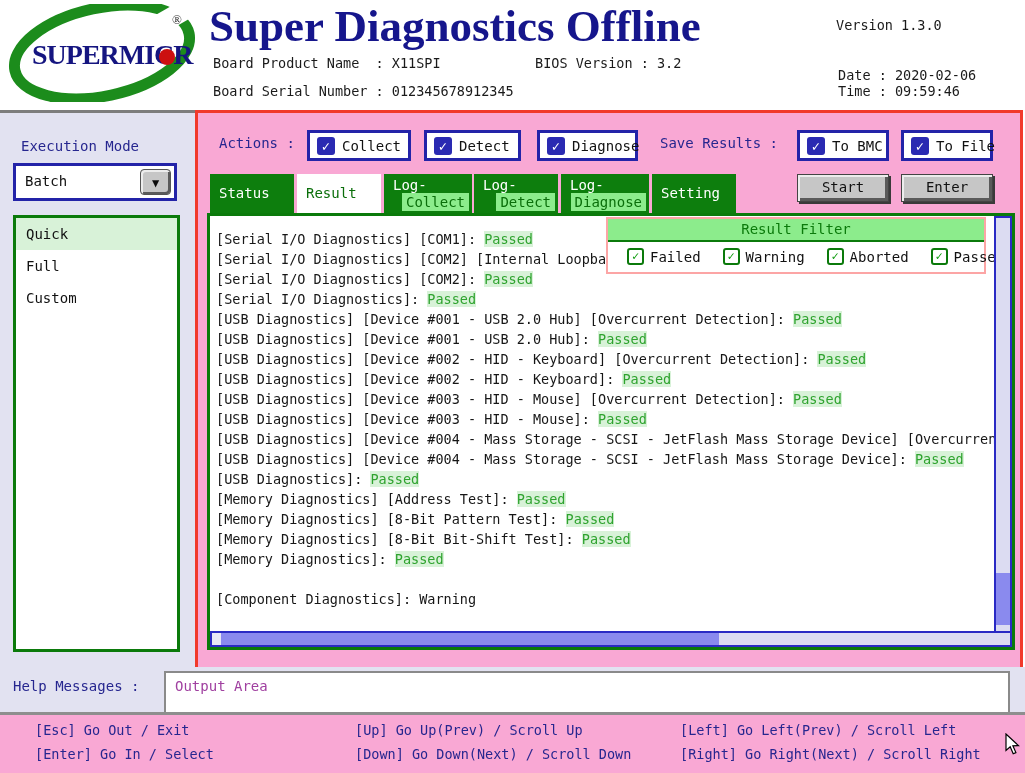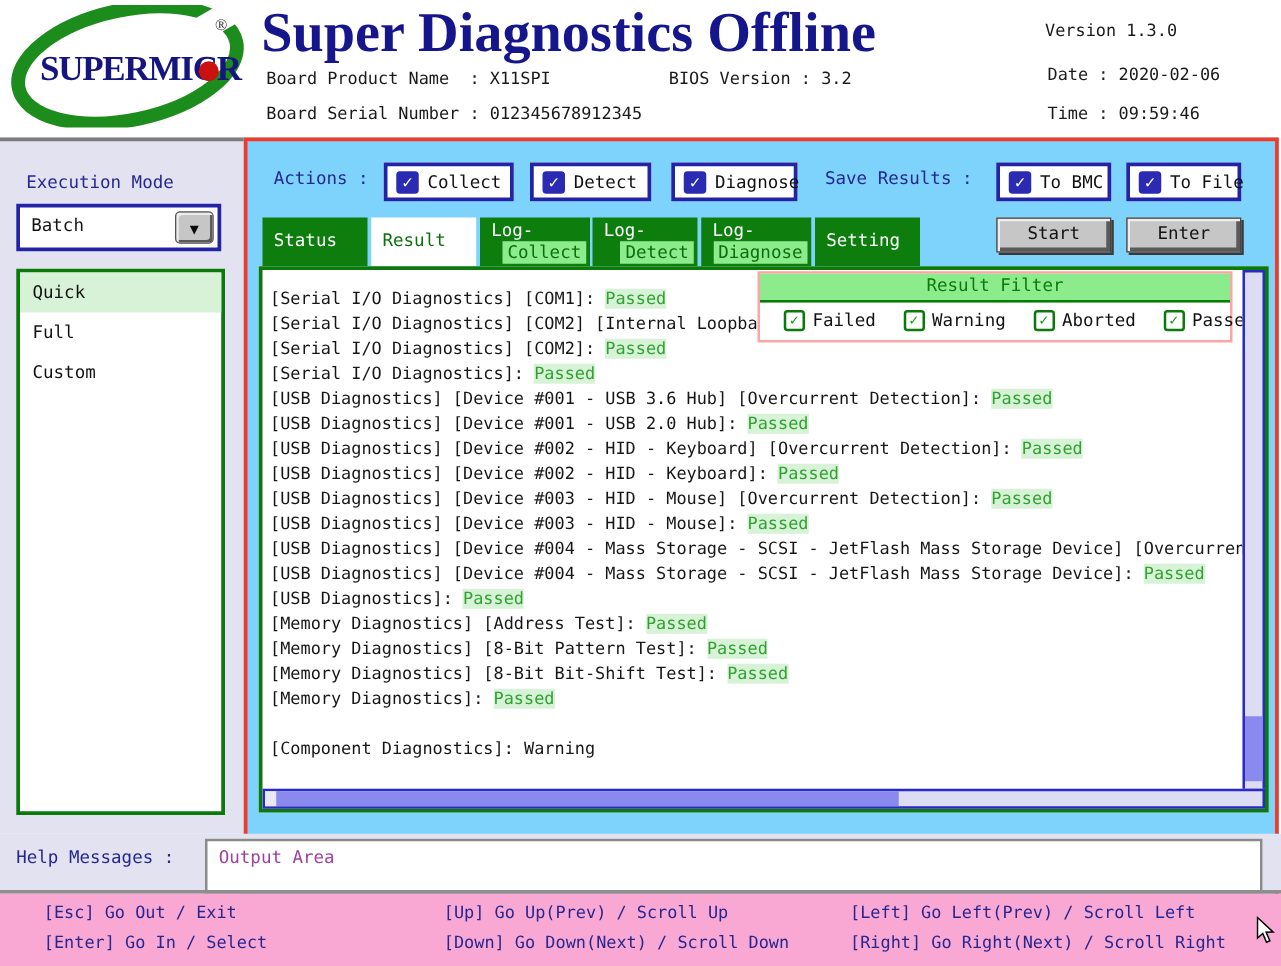--- a/index.html
+++ b/index.html
@@ -9,21 +9,21 @@
 
   
   .header { position:absolute; left:0; top:0; width:1025px; height:110px; background:#fff; }
   .logo { position:absolute; left:6px; top:4px; width:194px; height:98px; }
   .app-title { position:absolute; left:209px; top:0px; font-family:"Liberation Serif", serif;
                font-weight:bold; font-size:45px; color:#16168c; white-space:pre; }
   .version { position:absolute; left:836px; top:17px; font-size:13.5px; color:#1a1a1a; white-space:pre; }
   .hinfo { position:absolute; font-size:13.5px; color:#1a1a1a; white-space:pre; }
   .hi-bp   { left:213px; top:55px; }
   .hi-bios { left:535px; top:55px; }
-  .hi-date { left:838px; top:52px; }
+  .hi-date { left:838px; top:67px; }
   .hi-bsn  { left:213px; top:83px; }
   .hi-time { left:838px; top:83px; }
 
   
   .sidebar { position:absolute; left:0; top:110px; width:195px; height:557px;
              background:#e2e2f1; border-top:3px solid #7d7d7d;padding-left:32px; }
   .exec-label { position:absolute; left:21px; top:25px; color:#26268f; font-size:14px; white-space:pre; }
   .dropdown { position:absolute; left:13px; top:50px; width:164px; height:38px;
               background:#fff; border:3px solid #2323a8; }
   .dropdown-value { position:absolute; left:9px; top:7px; font-size:14px; color:#111; }
@@ -31,21 +31,21 @@
                   background:#c6c6c6; border:1px solid #555; border-radius:4px;
                   box-shadow:inset 2px 2px 0 #ededed, inset -2px -2px 0 #5a5a5a;
                   text-align:center; font-size:12px; line-height:26px; color:#0a0a0a; }
   .mode-list { position:absolute; left:13px; top:102px; width:167px; height:437px;
                background:#fff; border:3px solid #0b7a0b; }
   .mode-item { height:32px; line-height:32px; padding-left:10px; font-size:14px; color:#111; }
   .mode-item.selected { background:#d8f2d8; }
 
   
   .panel { position:absolute; left:195px; top:110px; width:828px; height:613px;
-           background:#7dd3fc; border:3px solid #f13a2b; }
+           background:#f9a8d4; border:3px solid #f13a2b; }
   .actions-label { position:absolute; left:21px; top:22px; color:#26268f; font-size:14px; white-space:pre; }
   .save-label    { position:absolute; left:462px; top:22px; color:#26268f; font-size:14px; white-space:pre; }
   .cbx { position:absolute; top:17px; height:31px; background:#fff; border:3px solid #2323a8;
          display:flex; align-items:center; gap:7px; padding:0 7px; }
   .cbx-collect { left:109px; width:104px; } .cbx-detect { left:226px; width:97px; }
   .cbx-diagnose { left:339px; width:101px; }
   .cbx-bmc { left:599px; width:92px; } .cbx-file { left:703px; width:92px; }
   .check { width:18px; height:18px; background:#2a2ab2; border-radius:3px; color:#fff;
            font-size:14px; line-height:18px; text-align:center; font-weight:bold; flex:0 0 18px; }
   .cbx-label { font-size:14px; color:#111; white-space:pre; }
@@ -201,21 +201,21 @@
 
     <div class="btn btn-start">Start</div>
     <div class="btn btn-exit">Enter</div>
 
     <div class="log-area">
       <div class="log-content">
         <div class="log-line"><span>[Serial I/O Diagnostics] [COM1]: </span><span class="log-result">Passed</span></div>
         <div class="log-line"><span>[Serial I/O Diagnostics] [COM2] [Internal Loopback </span></div>
         <div class="log-line"><span>[Serial I/O Diagnostics] [COM2]: </span><span class="log-result">Passed</span></div>
         <div class="log-line"><span>[Serial I/O Diagnostics]: </span><span class="log-result">Passed</span></div>
-        <div class="log-line"><span>[USB Diagnostics] [Device #001 - USB 3.6 Hub] [Overcurrent Detection]: </span><span class="log-result">Passed</span></div>
+        <div class="log-line"><span>[USB Diagnostics] [Device #001 - USB 2.0 Hub] [Overcurrent Detection]: </span><span class="log-result">Passed</span></div>
         <div class="log-line"><span>[USB Diagnostics] [Device #001 - USB 2.0 Hub]: </span><span class="log-result">Passed</span></div>
         <div class="log-line"><span>[USB Diagnostics] [Device #002 - HID - Keyboard] [Overcurrent Detection]: </span><span class="log-result">Passed</span></div>
         <div class="log-line"><span>[USB Diagnostics] [Device #002 - HID - Keyboard]: </span><span class="log-result">Passed</span></div>
         <div class="log-line"><span>[USB Diagnostics] [Device #003 - HID - Mouse] [Overcurrent Detection]: </span><span class="log-result">Passed</span></div>
         <div class="log-line"><span>[USB Diagnostics] [Device #003 - HID - Mouse]: </span><span class="log-result">Passed</span></div>
         <div class="log-line"><span>[USB Diagnostics] [Device #004 - Mass Storage - SCSI - JetFlash Mass Storage Device] [Overcurrent De</span></div>
         <div class="log-line"><span>[USB Diagnostics] [Device #004 - Mass Storage - SCSI - JetFlash Mass Storage Device]: </span><span class="log-result">Passed</span></div>
         <div class="log-line"><span>[USB Diagnostics]: </span><span class="log-result">Passed</span></div>
         <div class="log-line"><span>[Memory Diagnostics] [Address Test]: </span><span class="log-result">Passed</span></div>
         <div class="log-line"><span>[Memory Diagnostics] [8-Bit Pattern Test]: </span><span class="log-result">Passed</span></div>

